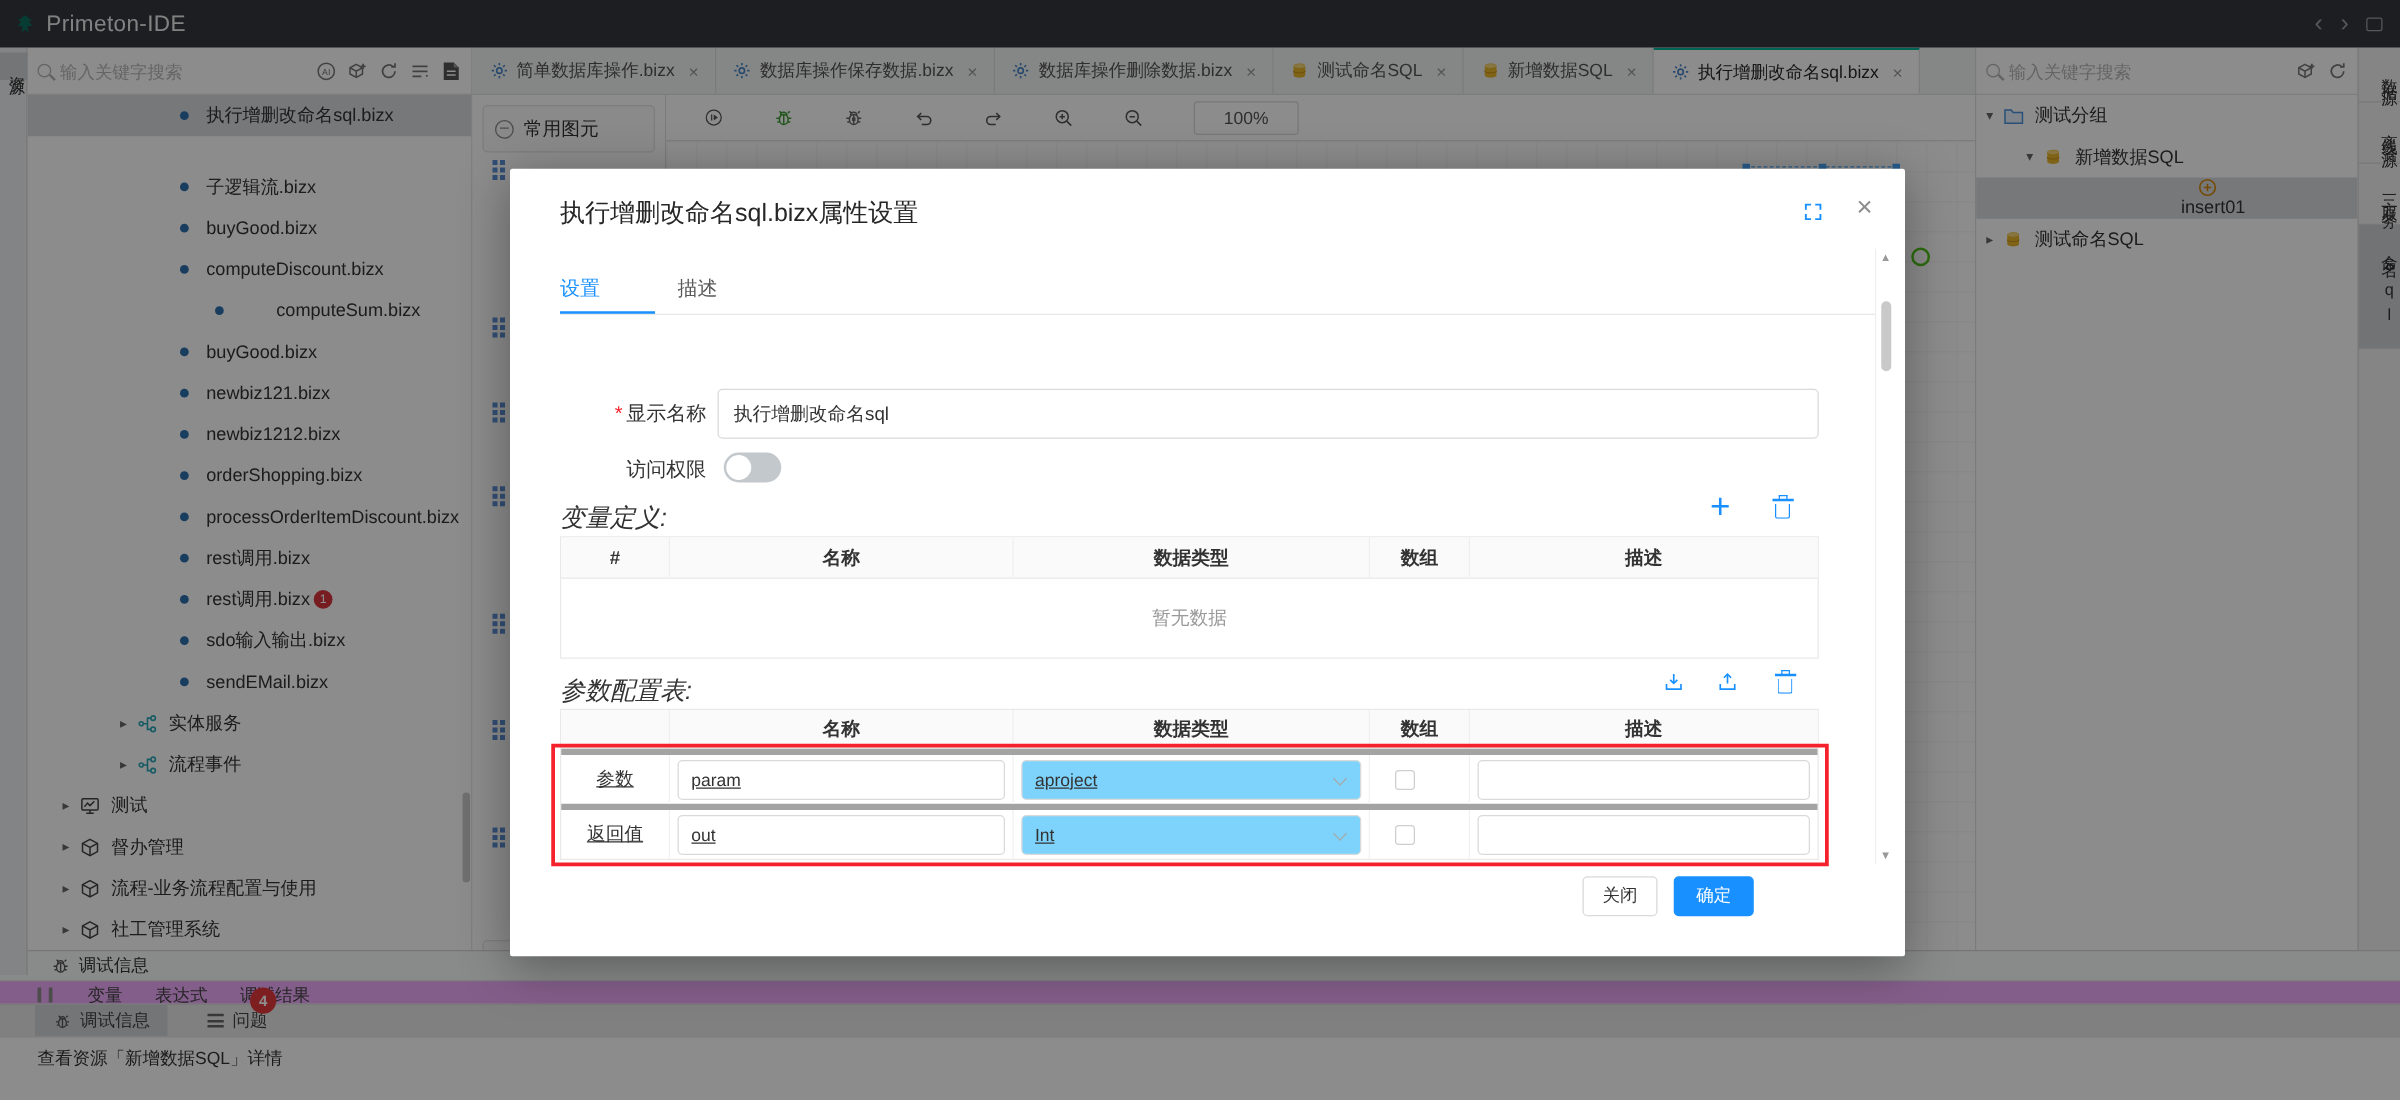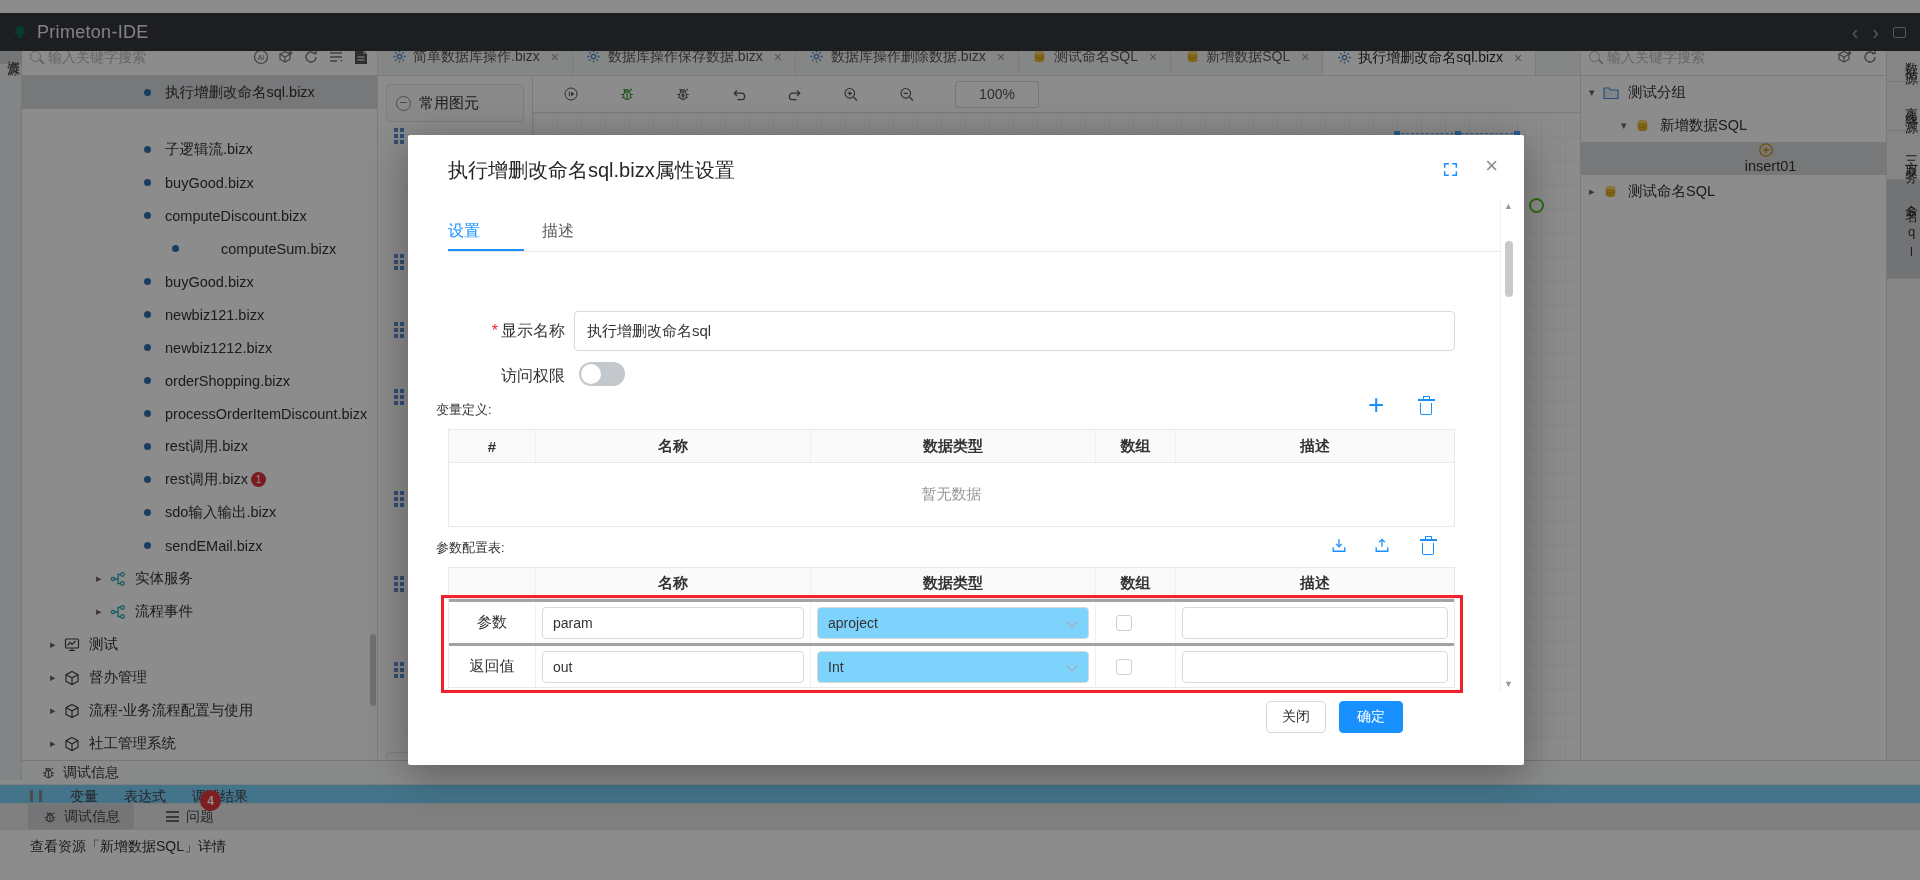--- a/index.html
+++ b/index.html
@@ -1,20 +1,20 @@
 <!DOCTYPE html>
 <html><head>
 <meta charset="utf-8">
 <style>
   * { margin:0; padding:0; box-sizing:border-box; }
   html,body { width:1920px; height:880px; overflow:hidden; }
   body { font-family:"Liberation Sans","DejaVu Sans",sans-serif; background:#fff; color:#333; position:relative; }
 
   
-  #titlebar { position:absolute; left:0; top:0; width:1920px; height:38px; background:#34383c; color:#ececec; display:flex; align-items:center; padding-left:12px; gap:9px; z-index:2;margin-top:13px; }
+  #titlebar { position:absolute; left:0; top:0; width:1920px; height:38px; background:#34383c; color:#ececec; display:flex; align-items:center; padding-left:12px; gap:9px; z-index:2; }
   #titlebar .app-title { font-size:18px; letter-spacing:.3px; }
   #win-controls { position:absolute; right:14px; top:0; height:38px; display:flex; align-items:center; gap:14px; color:#9aa0a6; font-size:20px; }
   .win-restore { width:13px; height:11px; border:1.5px solid #9aa0a6; border-radius:2px; }
 
   
   #left-rail { position:absolute; left:0; top:38px; width:22px; height:742px; background:#eef0f2; border-right:1px solid #dcdcdc; z-index:1; }
   #rail-tab { position:absolute; left:0; top:4px; width:22px; padding:8px 0; background:#d2d5d9; writing-mode:vertical-rl; text-orientation:upright; text-align:center; font-size:13px; color:#333; letter-spacing:3px; }
   .searchbar { position:absolute; top:38px; height:38px; background:#fff; border-bottom:1px solid #e3e3e3; display:flex; align-items:center; padding:0 8px; gap:7px; }
   #explorer-search { left:22px; width:356px; border-right:1px solid #e3e3e3; }
   #right-search { left:1580px; width:306px; border-left:1px solid #e0e0e0; }
@@ -63,21 +63,21 @@
   .gnode { position:absolute; left:996px; top:85px; width:15px; height:15px; border:2.5px solid #52c41a; border-radius:50%; background:#fff; }
 
   
   #right-panel { position:absolute; left:1580px; top:76px; width:306px; height:684px; background:#fff; border-left:1px solid #e0e0e0; }
   #right-rail { position:absolute; left:1886px; top:38px; width:34px; height:742px; background:#f2f3f4; border-left:1px solid #dcdcdc; }
   .vtab { writing-mode:vertical-rl; text-orientation:upright; font-size:13px; color:#333; letter-spacing:5px; padding:14px 0; width:100%; text-align:center; border-bottom:1px solid #dadada; }
   .vtab.active { background:#cfd2d5; }
 
   
   #debug-header { position:absolute; left:0; top:760px; width:1920px; height:24px; background:#fafbfc; border-top:1px solid #d8d8d8; display:flex; align-items:center; gap:7px; padding-left:40px; font-size:14px; color:#333; }
-  #debug-subtabs { position:absolute; left:0; top:784px; width:1920px; height:19px; background:#7dd3fc; border-top:1px solid #e5e5e5; overflow:hidden; }
+  #debug-subtabs { position:absolute; left:0; top:784px; width:1920px; height:19px; background:#f0abfc; border-top:1px solid #e5e5e5; overflow:hidden; }
   #debug-subtabs .inner { display:flex; align-items:flex-start; gap:26px; padding-left:58px; padding-top:3px; font-size:14px; color:#444; height:30px; }
   .i-bars { width:12px; height:12px; border-left:3px solid #8b8b8b; border-right:3px solid #8b8b8b; margin-left:-24px; margin-top:2px; }
   #count-badge { position:absolute; left:200px; top:790px; width:21px; height:21px; background:#e4393c; border-radius:50%; color:#fff; font-size:12px; font-weight:bold; display:flex; align-items:center; justify-content:center; z-index:3; }
   #bottom-tabs { position:absolute; left:0; top:803px; width:1920px; height:26px; background:#e9eaeb; border-top:1px solid #dcdcdc; display:flex; align-items:stretch; padding-left:28px; gap:16px; }
   .btab { display:flex; align-items:center; gap:6px; padding:0 14px; font-size:14px; color:#444; }
   .btab.active { background:#d4d6d8; }
   .i-list3 { width:13px; height:11px; border-top:2px solid #666; border-bottom:2px solid #666; position:relative; }
   .i-list3::after { content:""; position:absolute; left:0; right:0; top:2.5px; height:2px; background:#666; }
   #statusbar { position:absolute; left:0; top:829px; width:1920px; height:51px; background:#fff; border-top:1px solid #e0e0e0; font-size:14px; color:#333; padding:8px 0 0 30px; }
 
@@ -90,34 +90,34 @@
   #modal-tabs { position:absolute; left:40px; top:86px; display:flex; gap:62px; font-size:16px; }
   .mtab { color:#595959; padding-bottom:10px; }
   .mtab.active { color:#1890ff; }
   #mtab-bar { position:absolute; left:40px; top:114px; width:76px; height:3px; background:#1890ff; }
   #mtab-line { position:absolute; left:40px; top:116px; width:1052px; height:1px; background:#e8e8e8; }
   .m-label { position:absolute; left:40px; width:117px; text-align:right; font-size:16px; color:#333; }
   .req { color:#f5222d; margin-right:3px; }
   .m-input { position:absolute; border:1px solid #d9d9d9; border-radius:4px; font-size:15px; color:#333; padding:0 12px; outline:none; background:#fff; }
   #toggle { position:absolute; left:171px; top:227px; width:46px; height:24px; border-radius:12px; background:#c3c8cd; }
   #toggle::after { content:""; position:absolute; left:2px; top:2px; width:20px; height:20px; border-radius:50%; background:#fff; }
-  .sec-label { position:absolute; left:28px; font-size:13px; color:#333; }
+  .sec-label { position:absolute; left:40px; font-size:20px; color:#333;font-style:italic; }
   .m-plus { position:absolute; left:960px; top:256px; font-size:28px; font-weight:300; color:#1890ff; line-height:1; }
   .i-trash { position:relative; width:12px; height:12px; border:1.6px solid #1890ff; border-top:none; border-radius:0 0 2px 2px; display:inline-block; }
   .i-trash::before { content:""; position:absolute; top:-4px; left:-3.5px; width:17px; height:1.6px; background:#1890ff; }
   .i-trash::after { content:""; position:absolute; top:-7px; left:2px; width:5px; height:2.5px; border:1.6px solid #1890ff; border-bottom:none; }
   .mtable { position:absolute; left:40px; width:1007px; border:1px solid #e9e9e9; }
   .thead { display:flex; background:#fafafa; border-bottom:1px solid #e9e9e9; font-weight:bold; font-size:15px; color:#333; }
   .thead > div { display:flex; align-items:center; justify-content:center; border-right:1px solid #efefef; }
   .thead > div:last-child { border-right:none; }
   .c0{width:87px;} .c1{width:275px;} .c2{width:285px;} .c3{width:80px;} .c4{flex:1;}
   #var-table .thead > div { height:32px; }
   .empty-row { height:63px; display:flex; align-items:center; justify-content:center; color:#999; font-size:15px; }
   #param-table .thead > div { height:30px; }
-  .prow { display:flex; border-top:3px solid #a3a3a3; height:44px; }
+  .prow { display:flex; border-top:5px solid #a3a3a3; height:44px;text-decoration:underline; }
   .prow > div { display:flex; align-items:center; border-right:1px solid #f1f1f1; padding:0 6px; }
   .prow > div:last-child { border-right:none; }
   .prow .rlabel { justify-content:center; font-size:15px; color:#333; }
   .cell-input { width:100%; height:32px; border:1px solid #d9d9d9; border-radius:4px; padding:0 10px; font-size:14px; color:#333; outline:none; }
   .selbox { position:relative; width:100%; height:32px; border:1px solid #d9d9d9; border-radius:4px; display:flex; align-items:center; padding:0 10px; font-size:14px; color:#333; background:#7dd3fc; }
   .chev { position:absolute; right:12px; top:10px; width:8px; height:8px; border-right:1.5px solid #a8a8a8; border-bottom:1.5px solid #a8a8a8; transform:rotate(45deg); }
   .cbx { width:16px; height:16px; border:1px solid #cfcfcf; border-radius:3px; background:#fff; margin-left:14px; }
   #red-frame { position:absolute; left:33px; top:460px; width:1022px; height:98px; border:3px solid #f5222d; z-index:5; pointer-events:none; }
   #m-footer { position:absolute; left:0; top:566px; width:1092px; display:flex; justify-content:flex-end; gap:13px; padding-right:97px; }
   .btn { height:32px; border-radius:4px; font-size:14px; display:flex; align-items:center; justify-content:center; padding:0 15px; }

